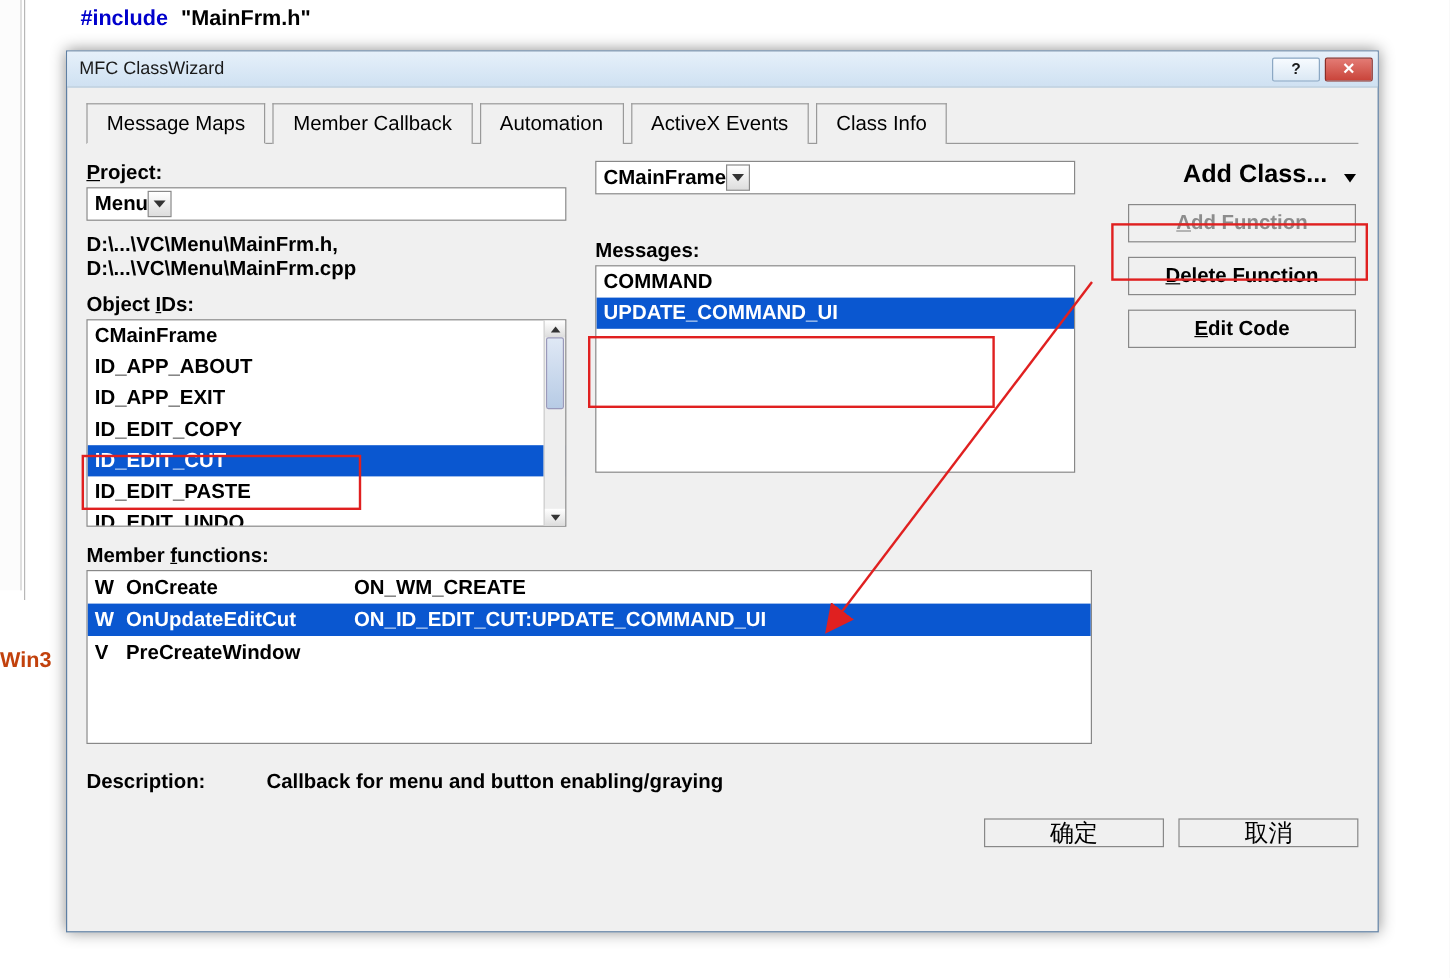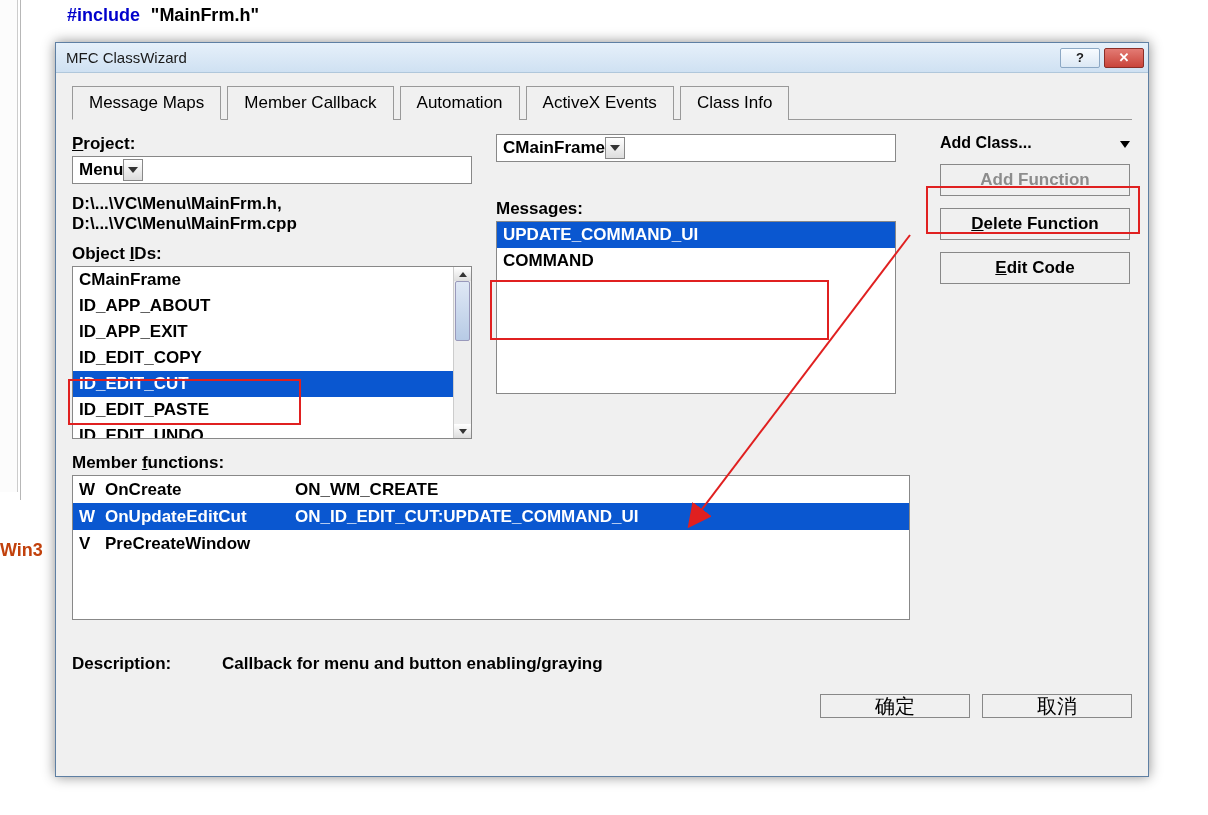--- a/index.html
+++ b/index.html
@@ -74,33 +74,33 @@
   .listbox .sc-up,.listbox .sc-dn { position:absolute; left:0; right:0; height:14px; background:linear-gradient(to bottom,#fff,#ddd); display:flex; align-items:center; justify-content:center;}
   .listbox .sc-up{top:0;} .listbox .sc-dn{bottom:0;}
   .listbox .sc-up::after{content:"";border-left:4px solid transparent;border-right:4px solid transparent;border-bottom:5px solid #333;}
   .listbox .sc-dn::after{content:"";border-left:4px solid transparent;border-right:4px solid transparent;border-top:5px solid #333;}
 
   .btn {
     width:190px; height:32px; border:1px solid #888; background:#f0f0f0;
     font-size:17px; font-weight:bold; display:flex; align-items:center; justify-content:center;
   }
   .btn.disabled { color:#8c8c8c; }
-  .dropdown-btn { width:190px; display:flex; align-items:center; justify-content:space-between; font-size:16px; font-weight:bold;}
+  .dropdown-btn { width:190px; display:flex; align-items:center; justify-content:flex-end; font-size:21px; font-weight:bold;}
   .dd-arrow { margin-left:14px; }
   .dd-arrow::after{content:"";border-left:5px solid transparent;border-right:5px solid transparent;border-top:7px solid #000;display:inline-block;}
 
   .func-list {
     width:838px; height:145px; border:1px solid #888; background:#fff; overflow:hidden;
     font-size:17px; font-weight:bold; margin-top:2px;
   }
   .func-row { display:flex; padding:1px 6px; line-height:25px;}
   .func-row.sel { background:#0a57d0; color:#fff;}
   .func-row .c1{width:26px;} .func-row .c2{width:190px;} .func-row .c3{flex:1;}
 
-  .desc { font-size:17px; font-weight:bold; margin-top:34px; display:flex;}
+  .desc { font-size:17px; font-weight:bold; margin-top:22px; display:flex;}
   .desc .dl{width:150px;}
 
   .footer { display:flex; justify-content:flex-end; gap:12px; margin-top:20px; padding-right:0;}
   .footer .fbtn { width:150px; height:24px; border:1px solid #888; background:#f0f0f0; font-size:20px; display:flex; align-items:center; justify-content:center;}
 
   
   .redbox { position:absolute; border:2px solid #e02020; pointer-events:none; }
   .arrow-svg { position:absolute; pointer-events:none; }
 
   .left-thin-border { position:absolute; left:15px; top:-40px; width:6px; height:540px; border-right:1px solid #b7b7b7;}
@@ -165,22 +165,22 @@
       </div>
 
       <div class="col-mid">
         <div class="combo">
           <span>CMainFrame</span>
           <div class="combo-arrow"></div>
         </div>
         <div style="height:27px"></div>
         <div class="lbl" style="margin-top:10px">Messa<u>g</u>es:</div>
         <div class="listbox">
+          <div class="item">COMMAND</div>
           <div class="item sel">UPDATE_COMMAND_UI</div>
-          <div class="item">COMMAND</div>
         </div>
       </div>
 
       <div class="col-right">
         <div class="dropdown-btn">
           <span>Add Class...</span>
             <span class="dd-arrow"></span>
         </div>
         <div class="btn disabled"><u>A</u>dd Function</div>
         <div class="btn"><u>D</u>elete Function</div>

